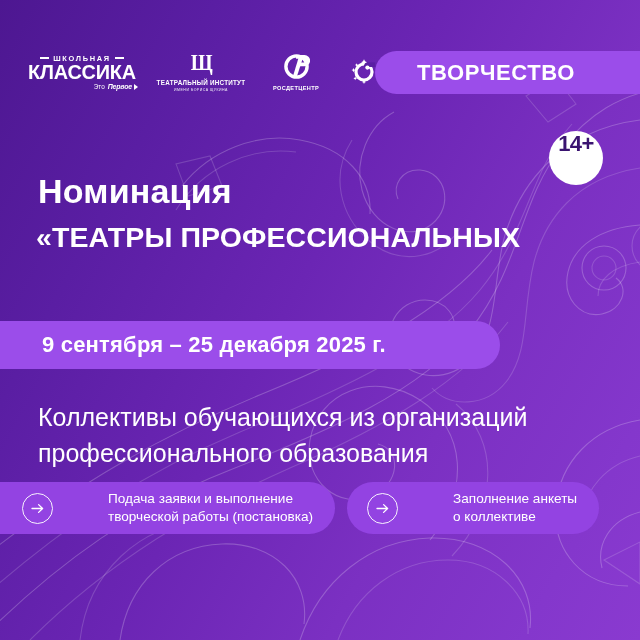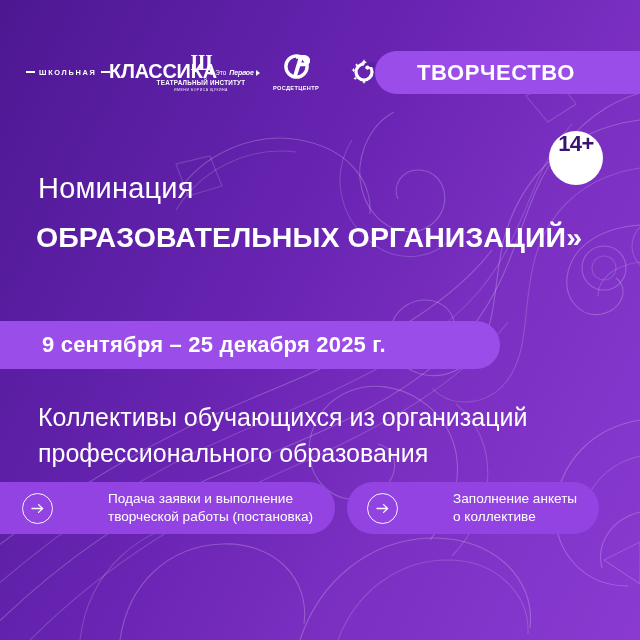--- a/index.html
+++ b/index.html
@@ -41,21 +41,21 @@
     left: 26px;
     display: flex;
     align-items: center;
     gap: 22px;
     height: 52px;
   }
 
   .logo { display: flex; align-items: center; color: #ffffff; }
 
   
-  .logo-shk { flex-direction: row; align-items: stretch; width: 112px; }
+  .logo-shk { flex-direction: column; align-items: stretch; width: 112px; }
   .logo-shk .l1 {
     display: flex; align-items: center; gap: 4px;
     font-size: 7.4px; letter-spacing: 1.7px; font-weight: 700;
     justify-content: center; white-space: nowrap;
   }
   .logo-shk .l1 .dash { display: block; width: 9px; height: 1.4px; background: #fff; }
   .logo-shk .l2 {
     font-size: 19.5px; font-weight: 800; letter-spacing: -0.2px;
     line-height: 1.02; text-align: center; white-space: nowrap;
     transform: scaleX(1.02);
@@ -147,22 +147,22 @@
     font-weight: 800;
     letter-spacing: -0.6px;
   }
 
   
   .kicker {
     position: absolute;
     top: 172px;
     left: 38px;
     color: #ffffff;
-    font-size: 29px;
-    font-weight: 400;
+    font-size: 34px;
+    font-weight: 700;
     letter-spacing: 0.2px;
   }
 
   .title {
     position: absolute;
     top: 219px;
     left: 36px;
     width: 600px;
     color: #ffffff;
     font-size: 28.5px;
@@ -341,21 +341,21 @@
     <span>ТВОРЧЕСТВО</span>
   </div>
 
   <div class="age-badge">
     <span>14+</span>
   </div>
 
   <div class="kicker">Номинация</div>
 
   <h1 class="title">
-    <span class="ln">ОБРАЗОВАТЕЛЬНЫХ ОРГАНИЗАЦИЙ»</span>
+    <span class="ln">«ТЕАТРЫ ПРОФЕССИОНАЛЬНЫХ</span>
   </h1>
 
   <div class="date-pill">
     <span>9 сентября – 25 декабря 2025 г.</span>
   </div>
 
   <div class="body-copy">
     <span class="ln">Коллективы обучающихся из организаций</span>
     <span class="ln">профессионального образования</span>
   </div>

